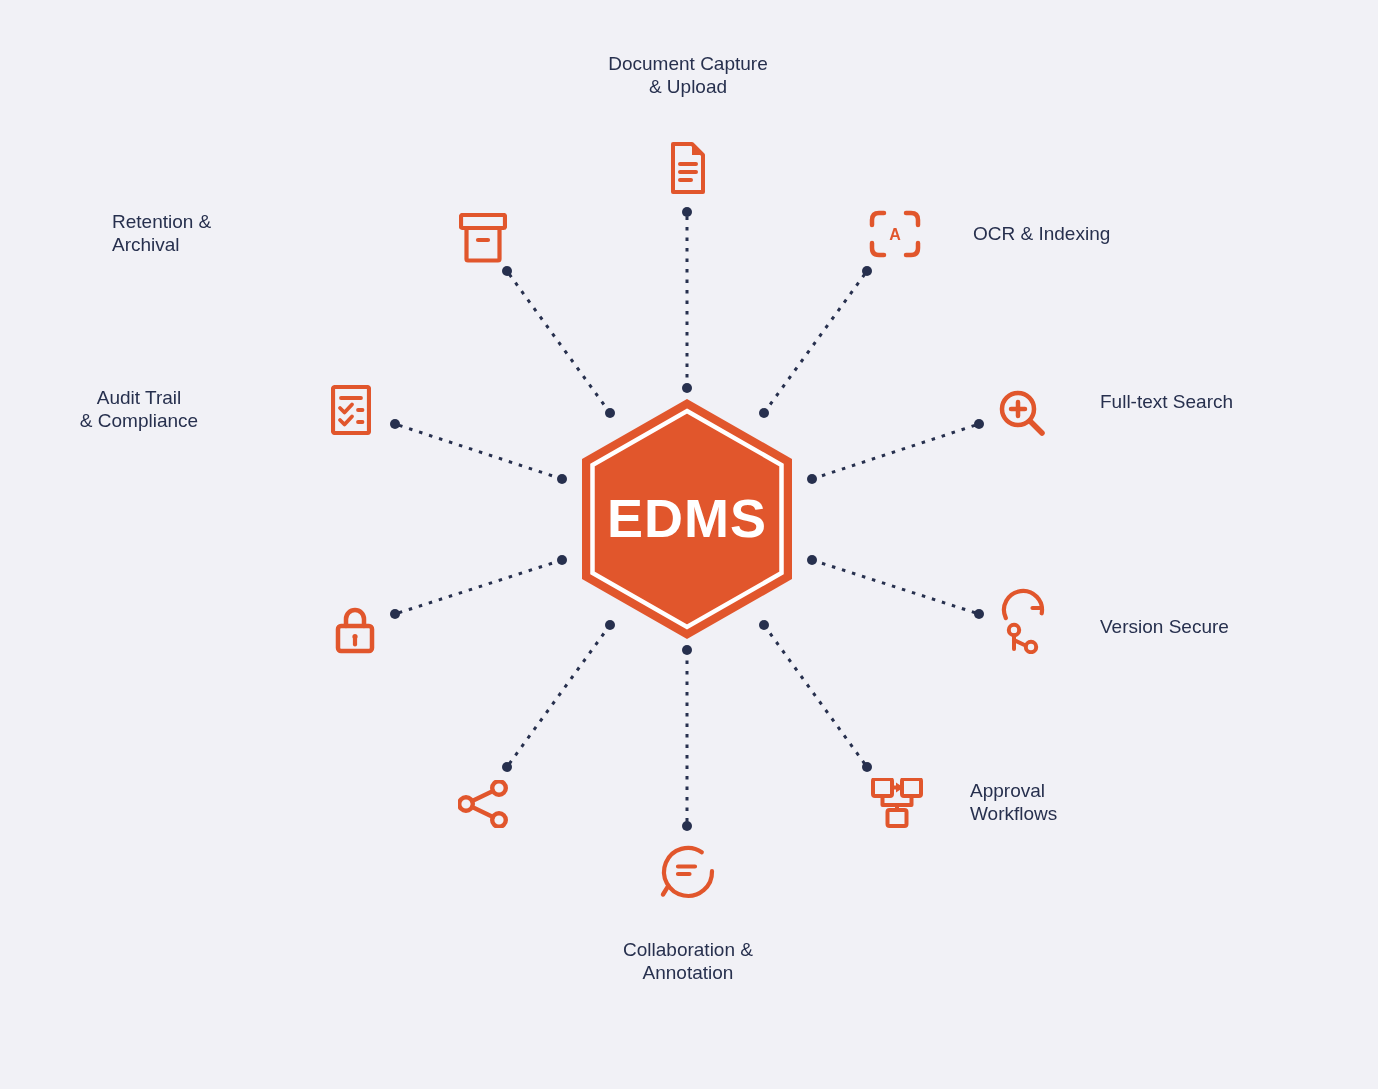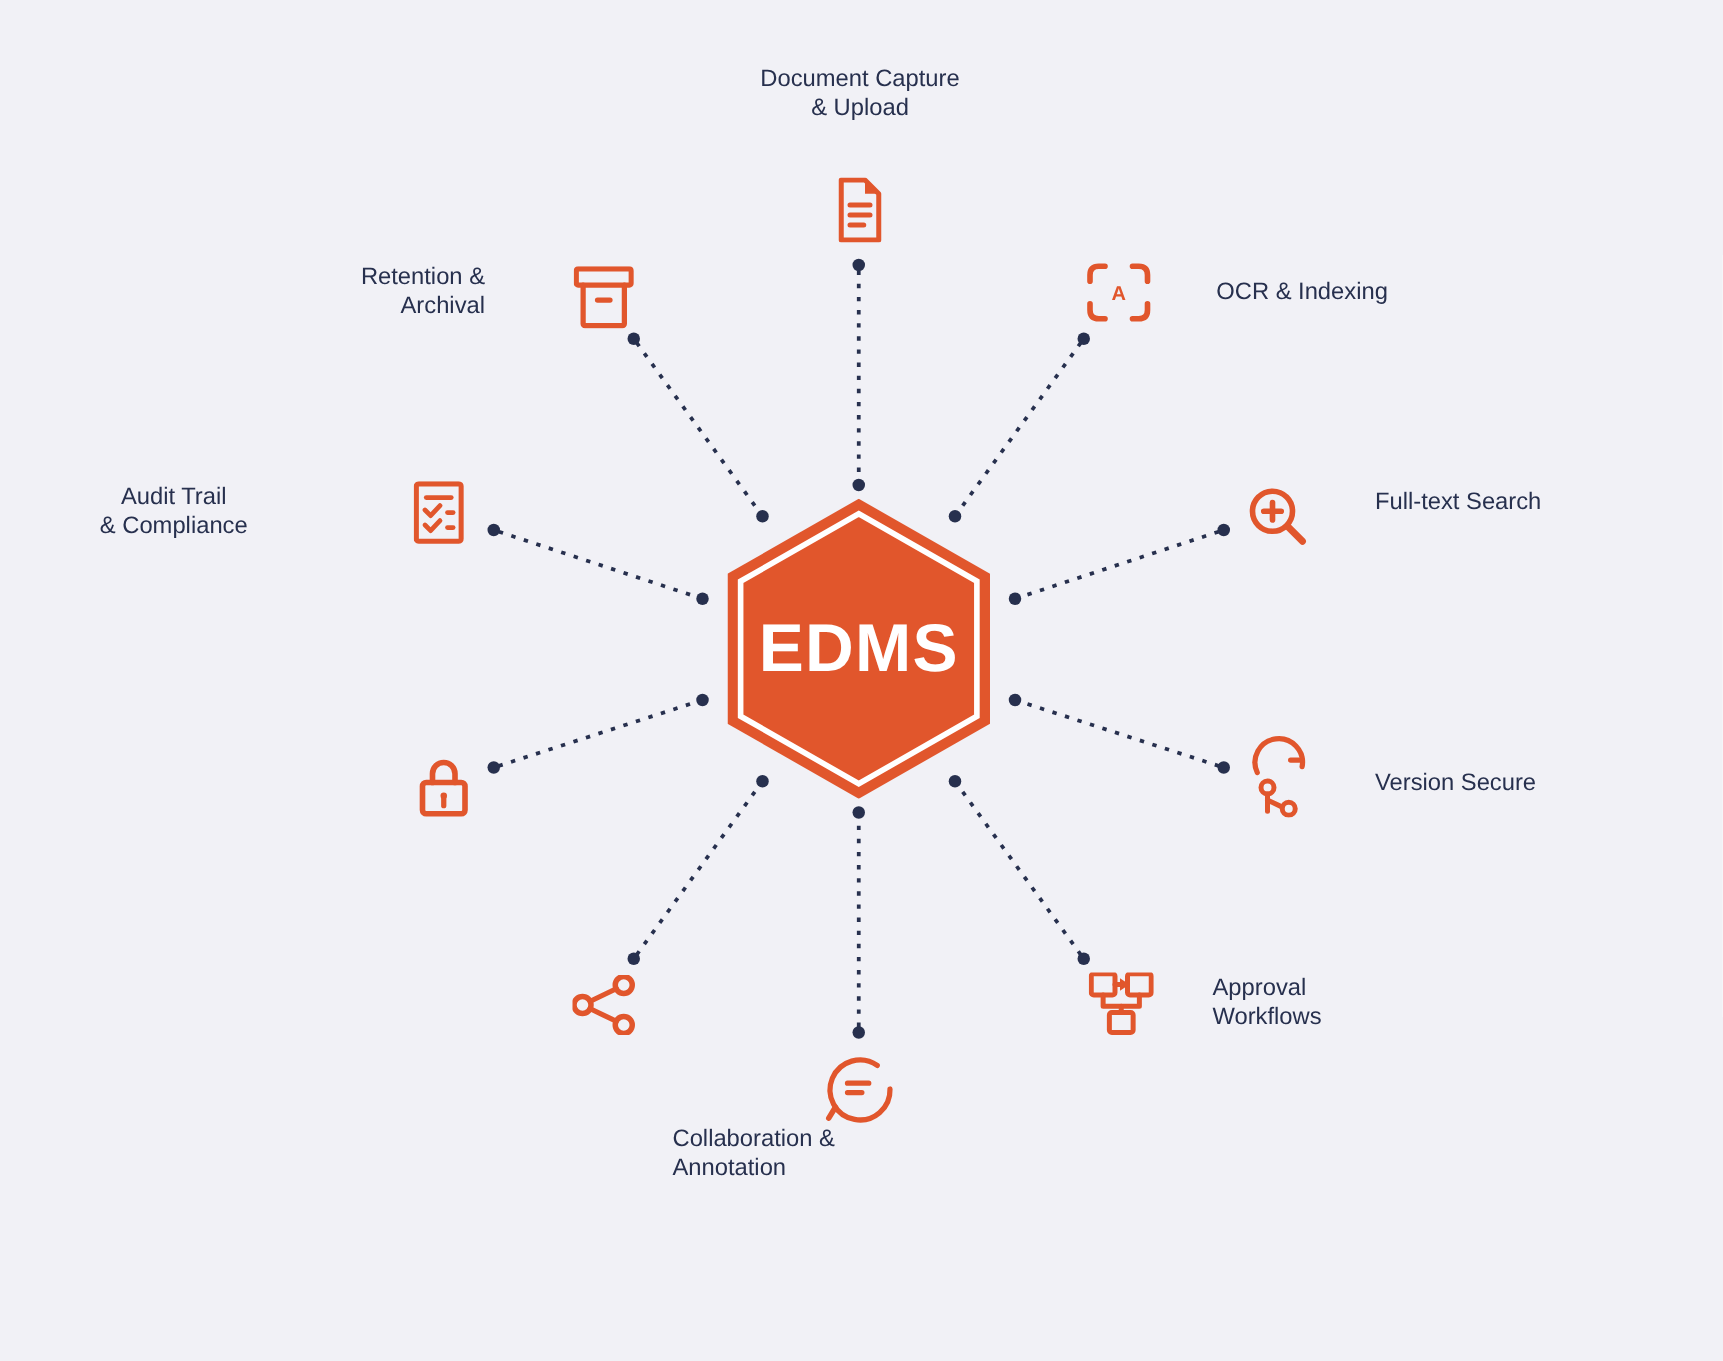--- a/index.html
+++ b/index.html
@@ -21,25 +21,25 @@
   .hex-text{
     font-family:"Liberation Sans",sans-serif;font-weight:700;font-size:54px;
     fill:#FFFFFF;letter-spacing:1px;
   }
   
   .ic-doc{left:666px;top:142px}        .lb-doc{left:538px;top:52px;width:300px;text-align:center}
   .ic-ocr{left:869px;top:210px}        .lb-ocr{left:973px;top:222px}
   .ic-search{left:997px;top:388px}     .lb-search{left:1100px;top:390px}
   .ic-version{left:997px;top:588px}    .lb-version{left:1100px;top:615px}
   .ic-approval{left:871px;top:778px}   .lb-approval{left:970px;top:779px}
-  .ic-collab{left:659px;top:843px}     .lb-collab{left:538px;top:900px;width:300px;}
+  .ic-collab{left:659px;top:843px}     .lb-collab{left:538px;top:938px;width:300px;text-align:center}
   .ic-secure{left:458px;top:780px}     .lb-secure{left:107px;top:791px;width:300px;text-align:right}
   .ic-access{left:335px;top:606px}     .lb-access{left:0px;top:603px;width:280px;text-align:right}
   .ic-audit{left:331px;top:385px}      .lb-audit{left:0px;top:386px;width:278px;text-align:center}
-  .ic-retention{left:459px;top:213px}  .lb-retention{left:88px;top:210px;width:300px;text-align:right}
+  .ic-retention{left:459px;top:213px}  .lb-retention{left:112px;top:210px;width:300px;text-align:left}
 </style>
 </head>
 <body>
 
 <div class="canvas">
 
   <svg class="links" width="1378" height="1089">
     <g>
       <line class="dash" x1="687" y1="388" x2="687" y2="212"></line>
         <circle class="dot" cx="687" cy="388" r="5"></circle>

